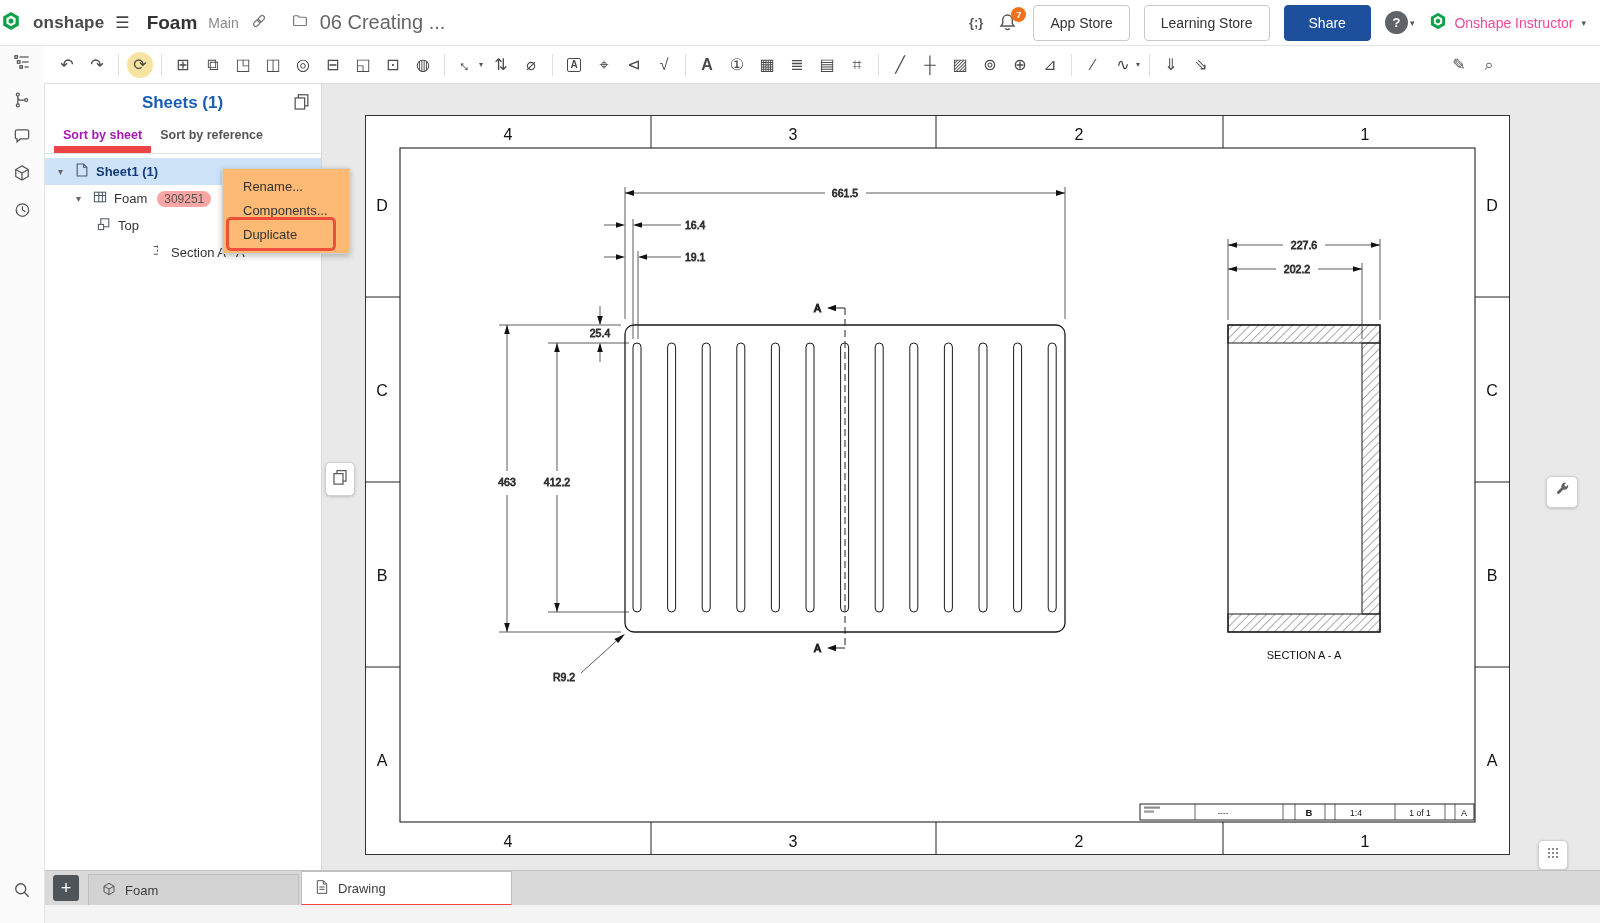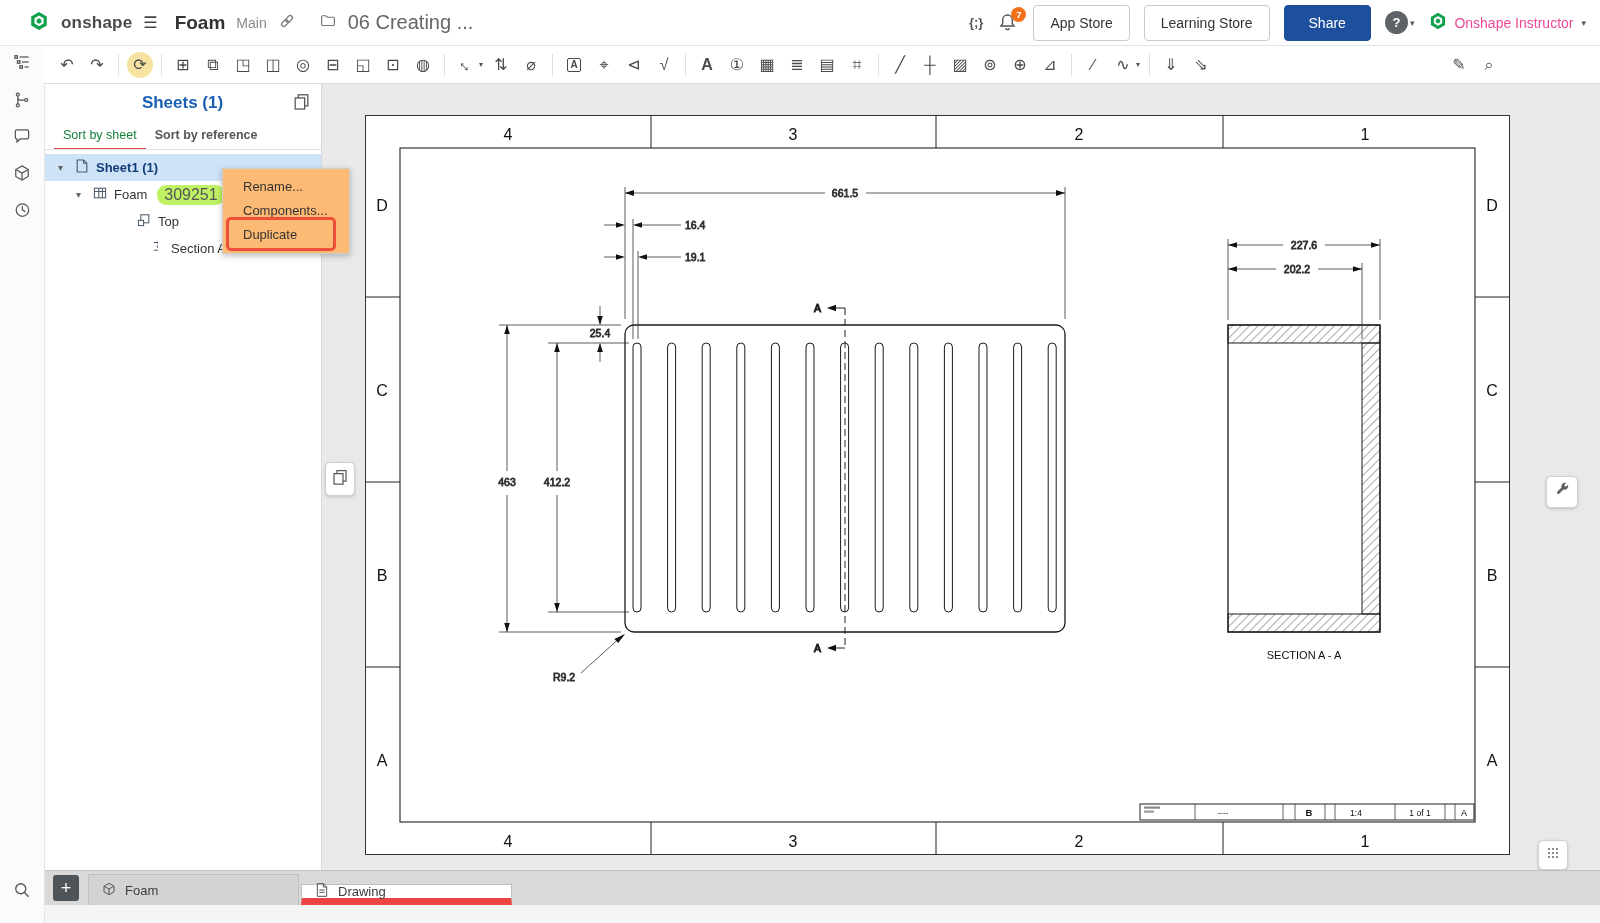--- a/index.html
+++ b/index.html
@@ -2,21 +2,21 @@
 <html><head>
 <meta charset="utf-8">
 <style>
   html,body{margin:0;padding:0;}
   body{width:1600px;height:923px;position:relative;overflow:hidden;background:#fff;
        font-family:"Liberation Sans",sans-serif;color:#333;}
 
   
   .header{position:absolute;left:0;top:0;width:1600px;height:46px;background:#fff;
           border-bottom:1px solid #e3e3e3;display:flex;align-items:center;z-index:30;box-sizing:border-box;}
-  .h-left{display:flex;align-items:center;gap:11px;padding-left:28px;}
+  .h-left{display:flex;align-items:center;gap:11px;padding-left:0;}
   .wordmark{font-size:17px;font-weight:600;color:#4a4a4a;letter-spacing:.2px;}
   .menu-glyph{font-size:16px;color:#444;cursor:pointer;}
   .doc-title{font-size:19px;font-weight:600;color:#333;margin-left:6px;}
   .ws-label{font-size:14px;color:#8a8a8a;}
   .crumb-label{font-size:20px;color:#666;}
   .h-right{margin-left:auto;display:flex;align-items:center;gap:14px;padding-right:14px;}
   .dev-icon{font-size:13px;font-weight:700;color:#555;}
   .bell-wrap{position:relative;width:22px;height:22px;}
   .badge{position:absolute;top:-5px;right:-7px;width:15px;height:15px;border-radius:50%;
          background:#f4711c;color:#fff;font-size:9.5px;font-weight:700;display:flex;
@@ -50,51 +50,51 @@
   .rail-icon{position:absolute;left:8px;width:28px;height:28px;display:flex;align-items:center;
         justify-content:center;color:#555;cursor:pointer;}
 
   
   .sidebar{position:absolute;left:44px;top:84px;width:278px;height:786px;background:#fff;
            border-right:1px solid #d8d8d8;z-index:10;box-sizing:border-box;}
   .sp-header{height:38px;display:flex;align-items:center;justify-content:center;position:relative;}
   .sp-title{color:#1a5fb4;font-size:17px;font-weight:700;text-align:right;}
   .sp-overview-btn{position:absolute;right:10px;top:8px;cursor:pointer;}
   .sp-tabs{display:flex;border-bottom:1px solid #e0e0e0;padding-left:10px;}
-  .sp-tab{padding:6px 9px 4px;font-size:12.5px;font-weight:400;color:#15803d;
-          border-bottom:1px solid #ef4444;cursor:pointer;}
+  .sp-tab{padding:6px 9px 4px;font-size:12.5px;font-weight:700;color:#a21caf;
+          border-bottom:7px solid #ef4444;cursor:pointer;}
   .sp-tab.inactive{color:#555;border-bottom:3px solid transparent;font-weight:600;}
   .tree{margin-top:4px;}
   .trow{height:27px;display:flex;align-items:center;font-size:13px;color:#333;gap:6px;
         box-sizing:border-box;cursor:pointer;}
   .trow.sel{background:#cfe3f8;}
   .trow.sel .tlabel{font-weight:700;color:#123c78;}
   .chev{font-size:10px;color:#666;width:10px;}
-  .tbadge{background:#bef264;border-radius:9px;font-size:16px;color:#555;padding:1px 7px;margin-left:4px;white-space:nowrap;}
+  .tbadge{background:#fca5a5;border-radius:9px;font-size:12px;color:#555;padding:1px 7px;margin-left:4px;white-space:nowrap;}
 
   
   .canvas{position:absolute;left:322px;top:84px;width:1278px;height:786px;background:#e9e9e9;z-index:1;}
   svg.sheet{position:absolute;left:43px;top:31px;}
   svg.sheet text{font-family:"Liberation Sans",sans-serif;fill:#111;}
   .dim{font-size:10.5px;}
   .zone{font-size:16px;fill:#222;}
 
   .float-btn{position:absolute;background:#fff;border:1px solid #d0d0d0;border-radius:5px;
              box-shadow:0 1px 3px rgba(0,0,0,.18);display:flex;align-items:center;
              justify-content:center;cursor:pointer;}
 
   
   .bottombar{position:absolute;left:44px;top:870px;width:1556px;height:35px;background:#d9d9d9;
              border-top:1px solid #c2c2c2;display:flex;align-items:flex-end;z-index:15;box-sizing:border-box;}
   .plus-btn{width:26px;height:26px;background:#4f5459;color:#fff;border-radius:3px;font-size:18px;
             display:flex;align-items:center;justify-content:center;margin:0 9px 4px 9px;cursor:pointer;}
   .btab{width:211px;height:31px;display:flex;align-items:center;gap:8px;padding-left:12px;
         box-sizing:border-box;font-size:13px;color:#3c3c3c;background:#d3d3d3;
         border:1px solid #bfbfbf;border-bottom:none;margin-right:2px;cursor:pointer;}
-  .btab.active{background:#fff;height:21px;border-bottom:7px solid #ef4444;}
+  .btab.active{background:#fff;height:34px;border-bottom:1px solid #ef4444;}
   .bottomstrip{position:absolute;left:44px;top:905px;width:1556px;height:18px;background:#f4f4f4;z-index:14;}
 
   
   .ctx-menu{position:absolute;left:222px;top:168px;width:110px;background:#fdba74;
             border:1px solid #cfcfcf;box-shadow:0 2px 6px rgba(0,0,0,.25);padding:6px 8px;z-index:40;}
   .ctx-item{height:24px;line-height:24px;padding-left:12px;font-size:13px;color:#333;cursor:pointer;}
   .red-ring{position:absolute;left:226px;top:217px;width:104px;height:28px;border:3px solid #ee4f3b;
             border-radius:5px;z-index:41;pointer-events:none;}
 </style>
 </head>
@@ -285,21 +285,21 @@
       <span class="chev">▾</span>
       <span>
         <svg width="16" height="16" viewBox="0 0 20 20" fill="none" stroke="#4a5a6a" stroke-width="1.3">
             <rect x="3" y="4" width="14" height="12"></rect>
             <path d="M3 8h14M8.5 4v12M13 4v12"></path>
           </svg>
       </span>
       <span class="tlabel">Foam</span>
       <span class="tbadge">309251</span>
     </div>
-    <div class="trow" style="padding-left:92px;">
+    <div class="trow" style="padding-left:52px;">
       <span>
         <svg width="16" height="16" viewBox="0 0 20 20" fill="none" stroke="#4a5a6a" stroke-width="1.3">
             <rect x="6" y="3.5" width="10" height="10"></rect>
             <rect x="3" y="10.5" width="6.5" height="6.5" fill="#fff"></rect>
           </svg>
       </span>
       <span class="tlabel">Top</span>
     </div>
     <div class="trow" style="padding-left:105px;">
       <span>

